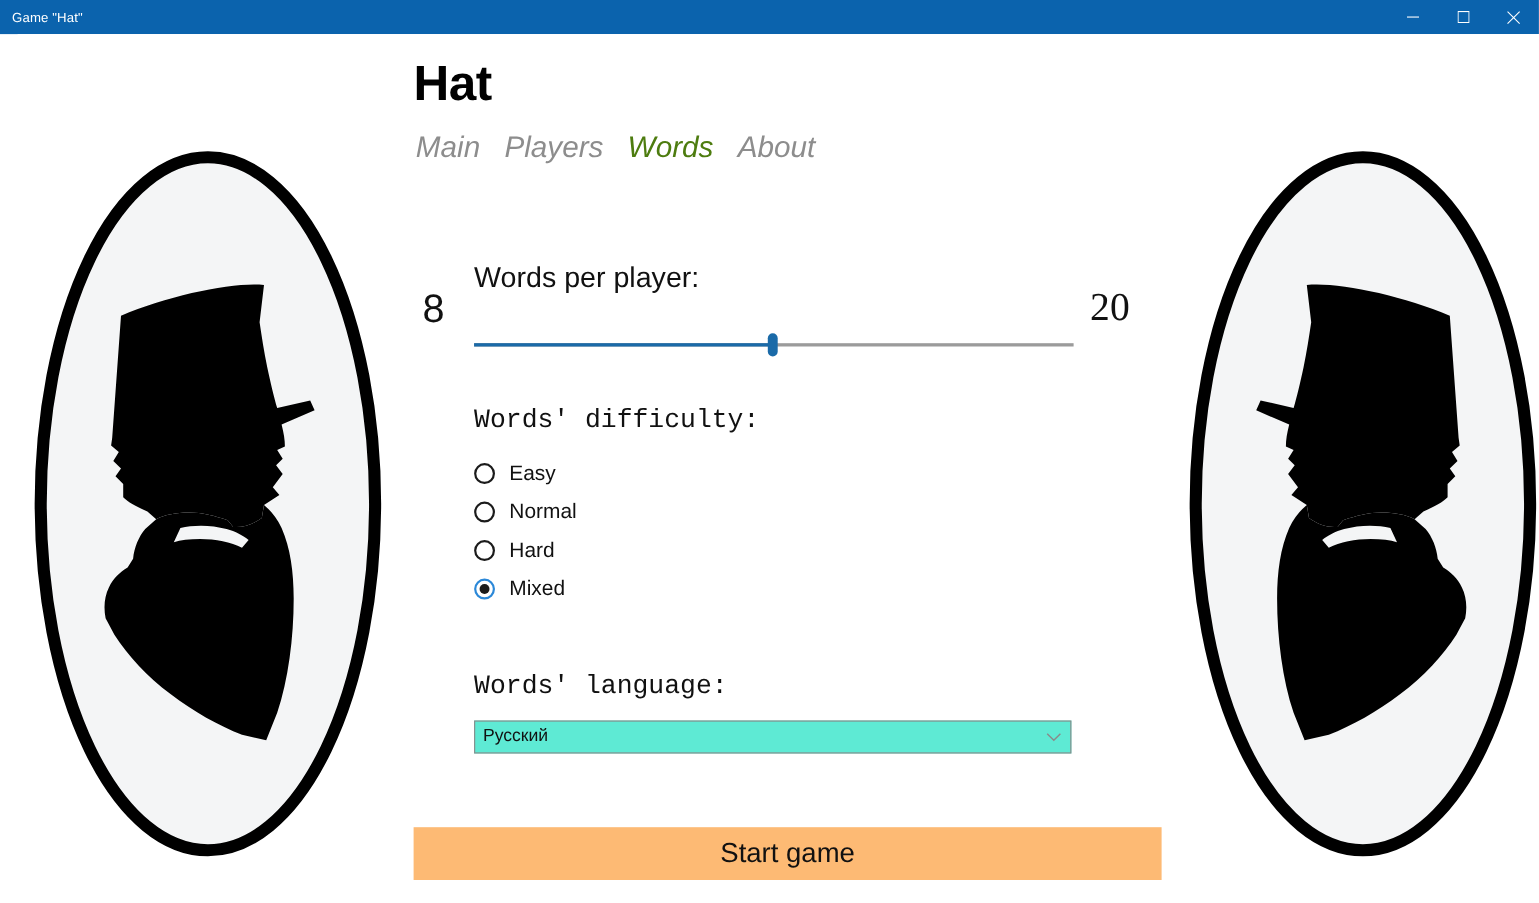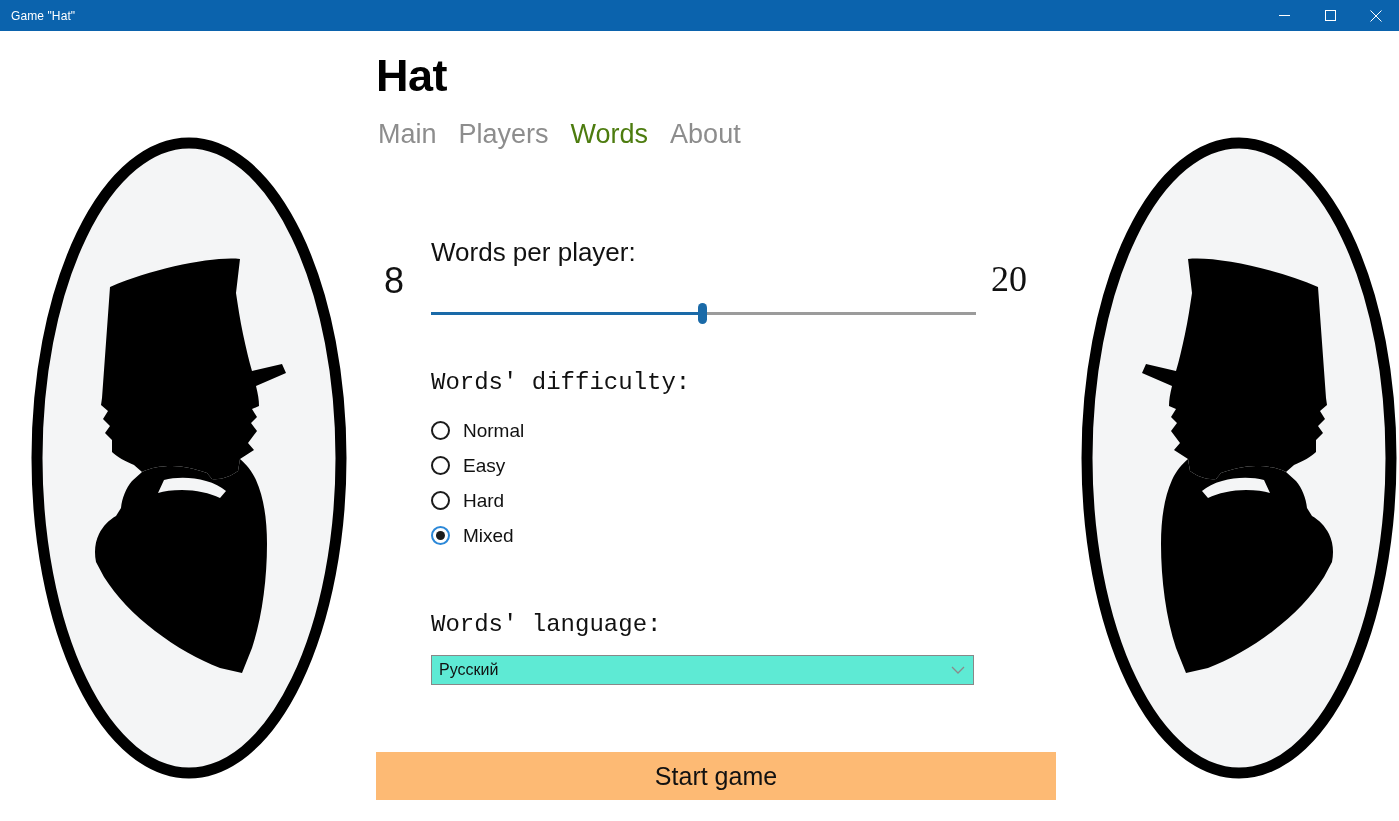--- a/index.html
+++ b/index.html
@@ -86,20 +86,21 @@
     display: flex;
     gap: 22px;
     margin-top: 23px;
     padding-left: 2px;
   }
   .tab {
     font-size: 27px;
     color: #8d8d8d;
     line-height: 1;
     white-space: nowrap;
+    font-style: italic;
   }
   .tab.active { color: #4d7c0f; }
 
   
   .slider-block {
     position: absolute;
     left: 0;
     top: 192px;
     width: 680px;
     height: 110px;
@@ -426,25 +427,25 @@
         <div class="slider-fill" style="width: 49.7%; background: rgb(26, 106, 168);"></div>
         <div class="slider-thumb" style="left: 49.7%; background: rgb(26, 106, 168);"></div>
       </div>
     </div>
 
     <div class="difficulty-block">
       <div class="section-heading">Words' difficulty:</div>
 
       <div class="radio-row">
         <span class="radio-mark"></span>
-        <span class="radio-text">Normal</span>
+        <span class="radio-text">Easy</span>
       </div>
       <div class="radio-row">
         <span class="radio-mark"></span>
-        <span class="radio-text">Easy</span>
+        <span class="radio-text">Normal</span>
       </div>
       <div class="radio-row">
         <span class="radio-mark"></span>
         <span class="radio-text">Hard</span>
       </div>
       <div class="radio-row selected">
         <span class="radio-mark"></span>
         <span class="radio-text">Mixed</span>
       </div>
     </div>

